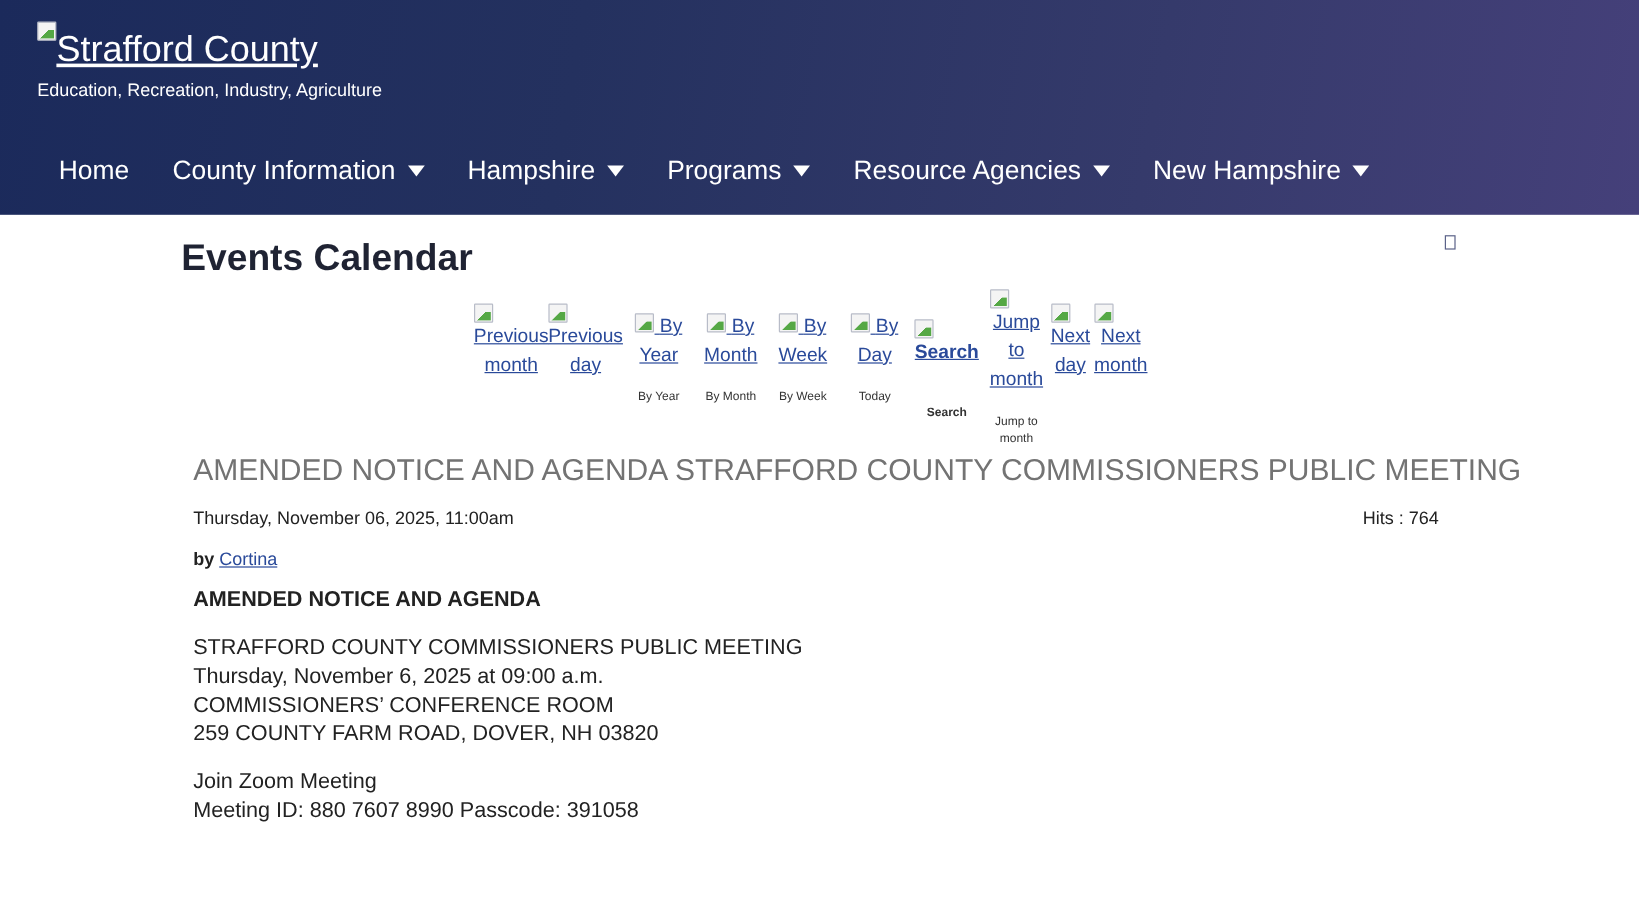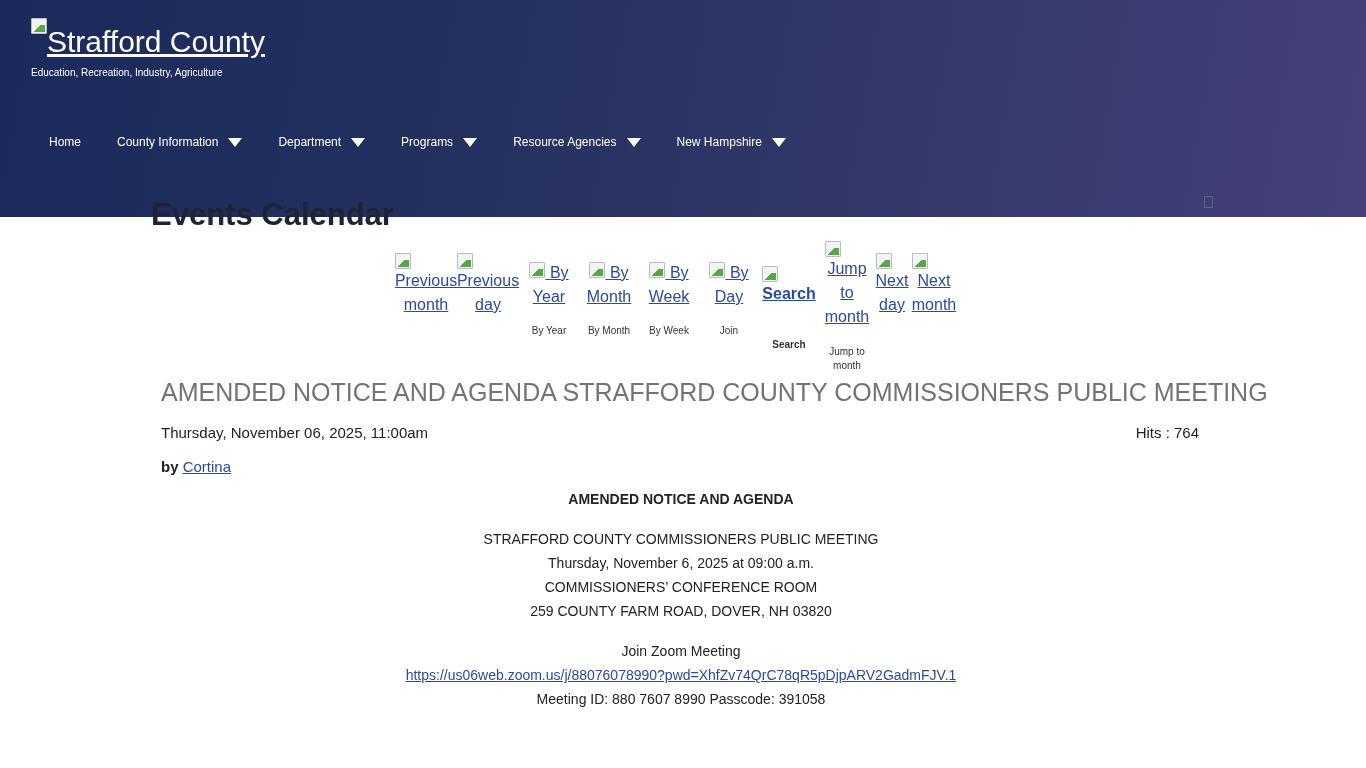--- a/index.html
+++ b/index.html
@@ -2,59 +2,59 @@
 <html><head>
   <meta charset="utf-8">
   <style>
     * { box-sizing: border-box; margin: 0; padding: 0; }
     html, body { width: 1366px; height: 768px; overflow: hidden; background: #ffffff; }
     body { font-family: "Liberation Sans", sans-serif; color: #222222; position: relative; }
     a { color: #2a4a9a; text-decoration: underline; }
 
     
     .site-header {
-      position: absolute; left: 0; top: 0; width: 1366px; height: 217px;
+      position: absolute; left: 0; top: 0; width: 1366px; height: 179px;
       background: linear-gradient(100deg, #1b2a5b 0%, #24315f 35%, #353a6b 70%, #45407a 100%);
     }
     .brand { position: absolute; left: 31px; top: 18px; }
     .brand-link { display: inline-flex; align-items: flex-start; color: #ffffff; text-decoration: underline; font-size: 30px; line-height: 36px; }
     .broken-img {
       display: inline-block; width: 16px; height: 16px; position: relative;
       border: 1px solid #b8bcc8; background: #f4f4f4; border-radius: 1px;
     }
     .broken-img::after {
       content: ""; position: absolute; left: 1px; bottom: 1px; width: 12px; height: 7px;
       background: linear-gradient(135deg, transparent 40%, #55a845 41%);
     }
     .brand-link .broken-img { margin-top: 0px; margin-right: 0px; }
     .brand-text { margin-top: 6px; }
-    .tagline { color: #ffffff; font-size: 10px; margin-top: 7px; }
+    .tagline { color: #ffffff; font-size: 15px; margin-top: 7px; }
 
     .main-nav { position: absolute; left: 31px; top: 124px; display: flex; align-items: center; height: 36px; }
-    .nav-item { display: flex; align-items: center; color: #ffffff; font-size: 12px; padding: 0 18px; text-decoration: none; cursor: pointer; }
+    .nav-item { display: flex; align-items: center; color: #ffffff; font-size: 22px; padding: 0 18px; text-decoration: none; cursor: pointer; }
     .nav-item:first-child { padding-left: 18px; }
     .caret { display: inline-block; width: 0; height: 0; margin-left: 10px; border-left: 7px solid transparent; border-right: 7px solid transparent; border-top: 9px solid #ffffff; }
 
     
     .page-title { position: absolute; left: 151px; top: 197px; font-size: 31px; font-weight: bold; color: #1f2333; }
     .print-icon { position: absolute; left: 1204px; top: 196px; width: 9px; height: 12px; border: 1px solid #5a6288; }
 
     
     .cal-nav { position: absolute; left: 395px; top: 241px; display: flex; align-items: flex-start; }
     .cal-btn { display: flex; flex-direction: column; align-items: center; text-align: center; }
     .cal-link { font-size: 16px; line-height: 24px; color: #2a4a9a; text-decoration: underline; display: block; text-align: center; }
     .cal-caption { font-size: 10px; color: #333; line-height: 14px; margin-top: 4px; text-align: center; }
 
     
     .event { position: absolute; left: 161px; top: 376px; width: 1040px; }
     .event-title { font-size: 25px; color: #737373; font-weight: normal; line-height: 32px; white-space: nowrap; }
     .event-meta { display: flex; justify-content: space-between; margin-top: 15px; font-size: 15px; line-height: 20px; color: #222; padding-right: 2px; }
     .event-by { margin-top: 14px; font-size: 15px; line-height: 20px; }
     .event-by b { font-weight: bold; }
-    .event-body { text-align: center; font-size: 14px; color: #222; line-height: 24px; margin-top: 10px; }
+    .event-body { font-size: 18px; color: #222; line-height: 24px; margin-top: 10px; }
     .event-body .heading { font-weight: bold; margin-bottom: 16px; }
     .event-body .para { margin-bottom: 16px; }
   </style>
 </head>
 <body>
 
 <header class="site-header">
   <div class="brand">
     <a class="brand-link" href="#">
       <span class="broken-img"></span>
@@ -65,21 +65,21 @@
 
   <nav class="main-nav">
     <a class="nav-item">
       <span>Home</span>
     </a>
     <a class="nav-item">
       <span>County Information</span>
       <span class="caret"></span>
     </a>
     <a class="nav-item">
-      <span>Department</span>
+      <span>Hampshire</span>
       <span class="caret"></span>
     </a>
     <a class="nav-item">
       <span>Programs</span>
       <span class="caret"></span>
     </a>
     <a class="nav-item">
       <span>Resource Agencies</span>
       <span class="caret"></span>
     </a>
@@ -137,21 +137,21 @@
     </a>
     <div class="cal-caption" style="margin-top:15px;">By Week</div>
   </div>
 
   <div class="cal-btn" style="width:60px; margin-top:20px;">
     <a class="cal-link" href="#">
       <span class="broken-img"></span>
       <span>By</span><br>
       <span>Day</span>
     </a>
-    <div class="cal-caption" style="margin-top:15px;">Join</div>
+    <div class="cal-caption" style="margin-top:15px;">Today</div>
   </div>
 
   <div class="cal-btn" style="width:60px; margin-top:25px;font-weight:bold;">
     <a class="cal-link" href="#">
       <span class="broken-img" style="display:block;"></span>
       <span>Search</span>
     </a>
     <div class="cal-caption" style="margin-top:32px;">Search</div>
   </div>
 
@@ -198,17 +198,16 @@
   <div class="event-body">
     <div class="heading">AMENDED NOTICE AND AGENDA</div>
     <div class="para">
       <div>STRAFFORD COUNTY COMMISSIONERS PUBLIC MEETING</div>
       <div>Thursday, November 6, 2025 at 09:00 a.m.</div>
       <div>COMMISSIONERS’ CONFERENCE ROOM</div>
       <div>259 COUNTY FARM ROAD, DOVER, NH 03820</div>
     </div>
     <div class="para">
       <div>Join Zoom Meeting</div>
-      <div><a href="#">https://us06web.zoom.us/j/88076078990?pwd=XhfZv74QrC78qR5pDjpARV2GadmFJV.1</a></div>
       <div>Meeting ID: 880 7607 8990 Passcode: 391058</div>
     </div>
   </div>
 </article>
 
 </body></html>

